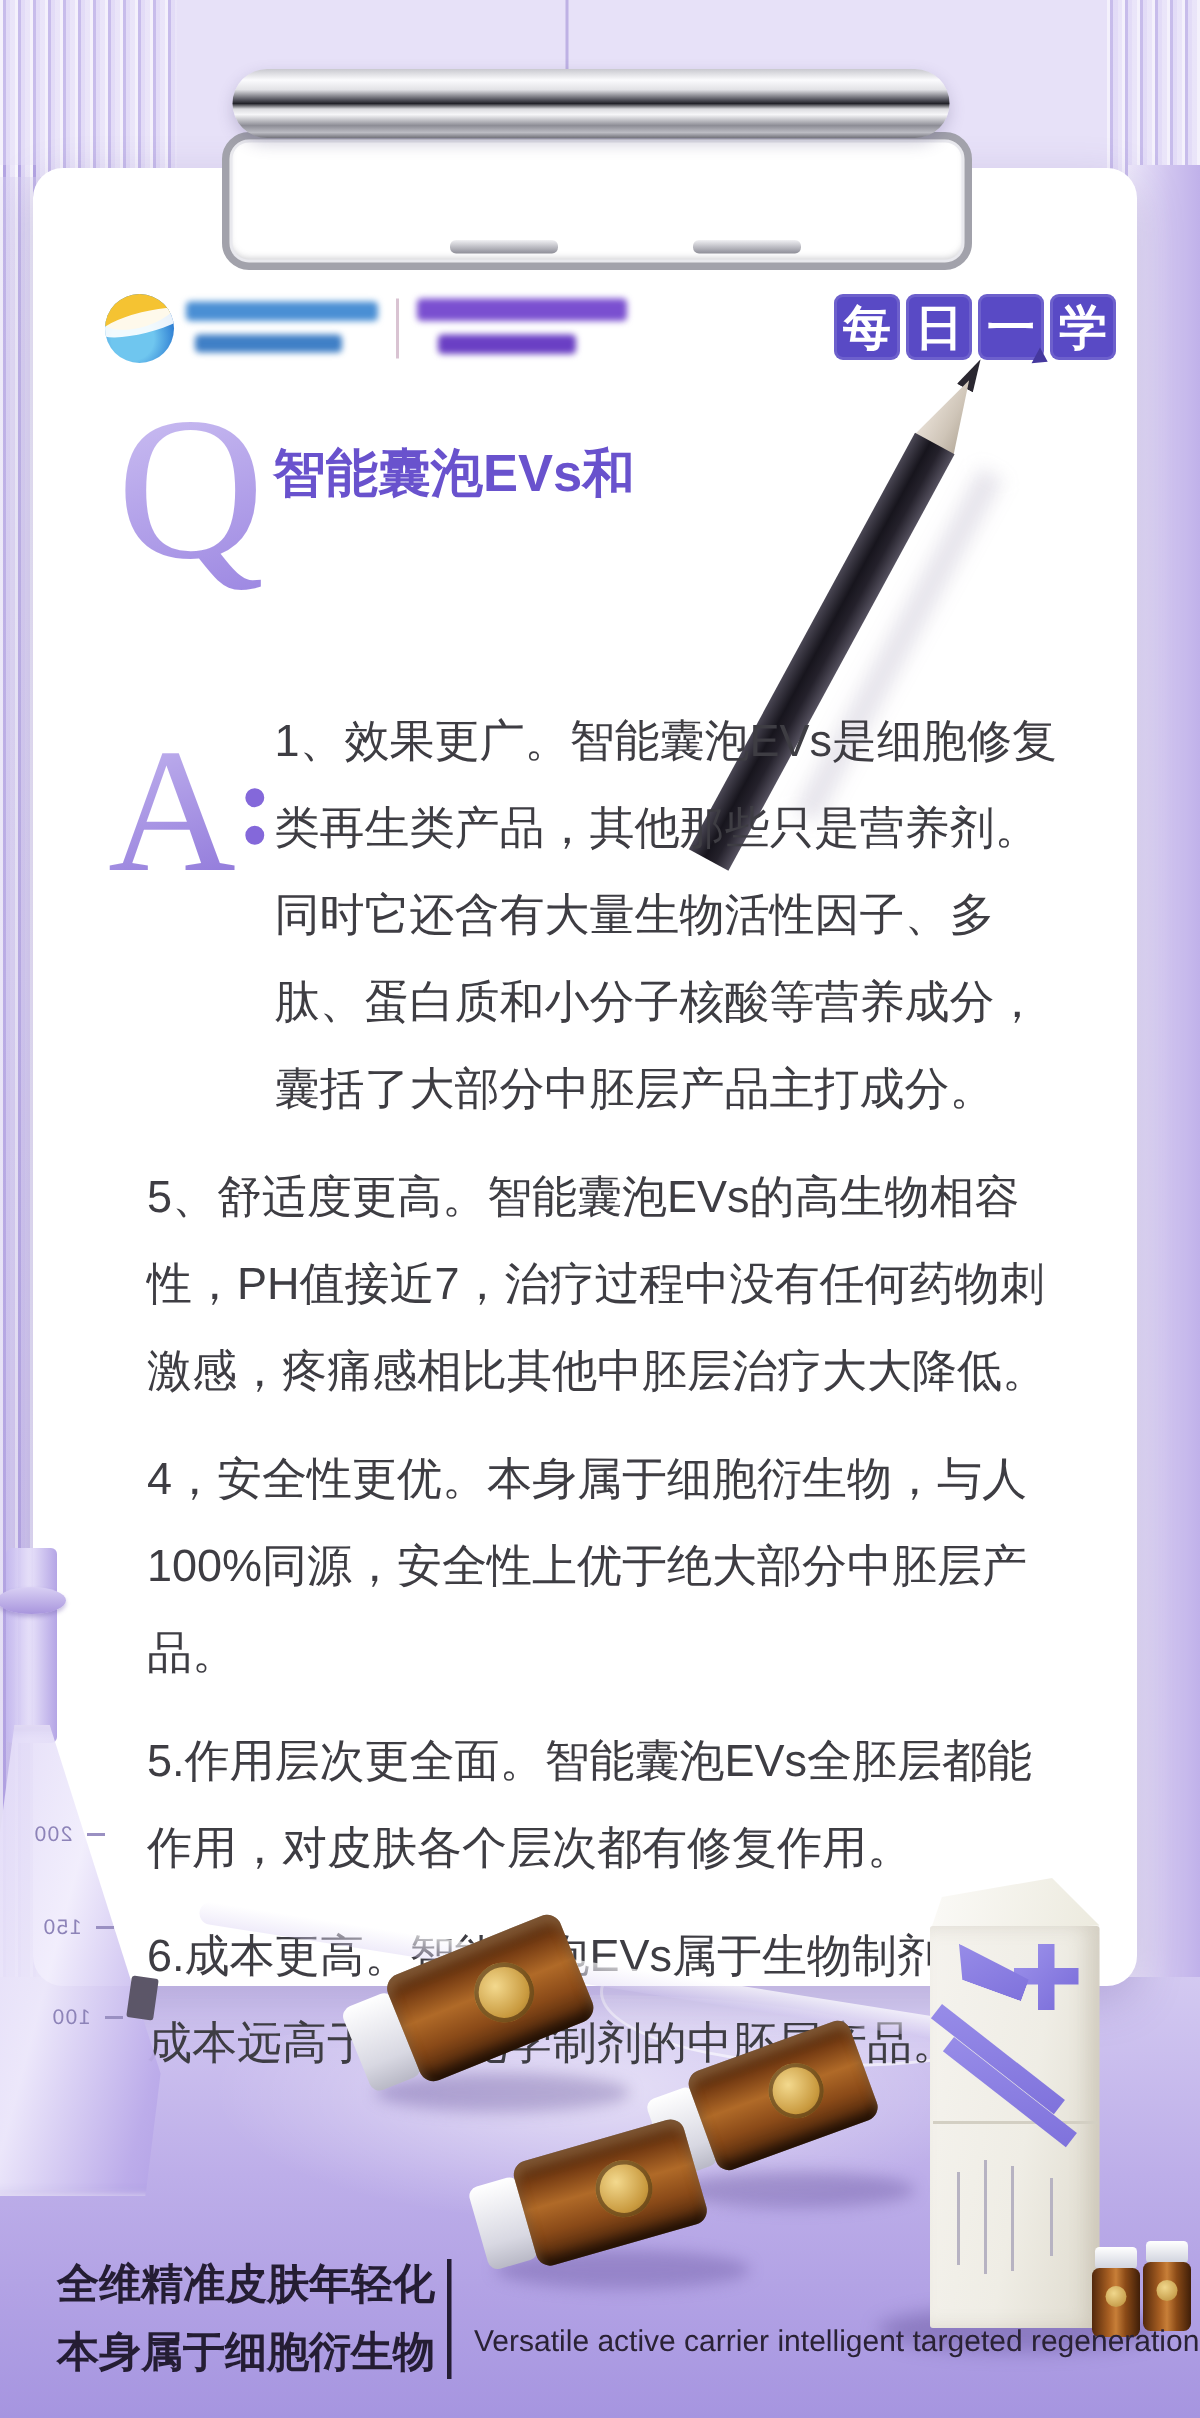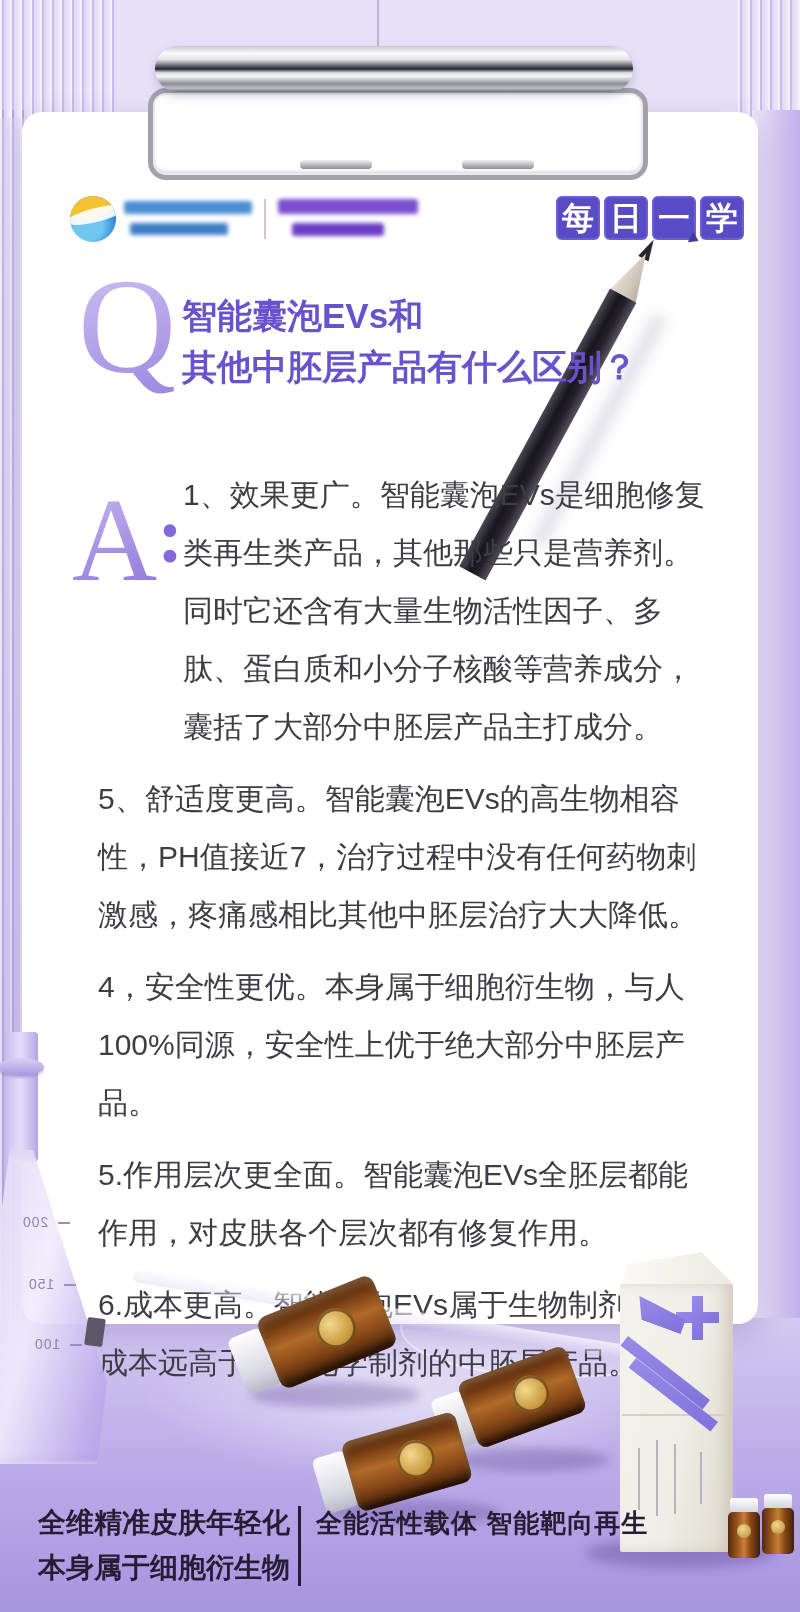--- a/index.html
+++ b/index.html
@@ -195,21 +195,20 @@
   <div class="abs pencil-shadow"></div>
   <div class="abs pencil">
     <div class="lead"></div>
     <div class="wood"></div>
     <div class="body"></div>
   </div>
 
   <div class="abs q-letter">Q</div>
   <div class="abs q-text">
     <div>智能囊泡EVs和</div>
-    <div>其他中胚层产品有什么区别？</div>
   </div>
 
   <div class="abs a-marker"><span class="a">A</span><span class="colon">:</span></div>
   <div class="abs answer-text">
     <p class="indent">1、效果更广。智能囊泡EVs是细胞修复类再生类产品，其他那些只是营养剂。同时它还含有大量生物活性因子、多肽、蛋白质和小分子核酸等营养成分，囊括了大部分中胚层产品主打成分。</p>
     <p>5、舒适度更高。智能囊泡EVs的高生物相容性，PH值接近7，治疗过程中没有任何药物刺激感，疼痛感相比其他中胚层治疗大大降低。</p>
     <p>4，安全性更优。本身属于细胞衍生物，与人100%同源，安全性上优于绝大部分中胚层产品。</p>
     <p>5.作用层次更全面。智能囊泡EVs全胚层都能作用，对皮肤各个层次都有修复作用。</p>
     <p>6.成本更高。智能囊泡EVs属于生物制剂，其成本远高于属于化学制剂的中胚层产品。</p>
   </div>
@@ -268,15 +267,15 @@
     <div class="cap"></div>
     <div class="body"></div>
     <div class="dot"></div>
   </div>
 
   <div class="abs footer-left">
     <div>全维精准皮肤年轻化</div>
     <div>本身属于细胞衍生物</div>
   </div>
   <div class="abs footer-divider"></div>
-  <div class="abs footer-cn">全能活性载体 智能靶向再生</div>
+  <div class="abs footer-en">Versatile active carrier intelligent targeted regeneration</div>
 
 </div>
 
 </body></html>

